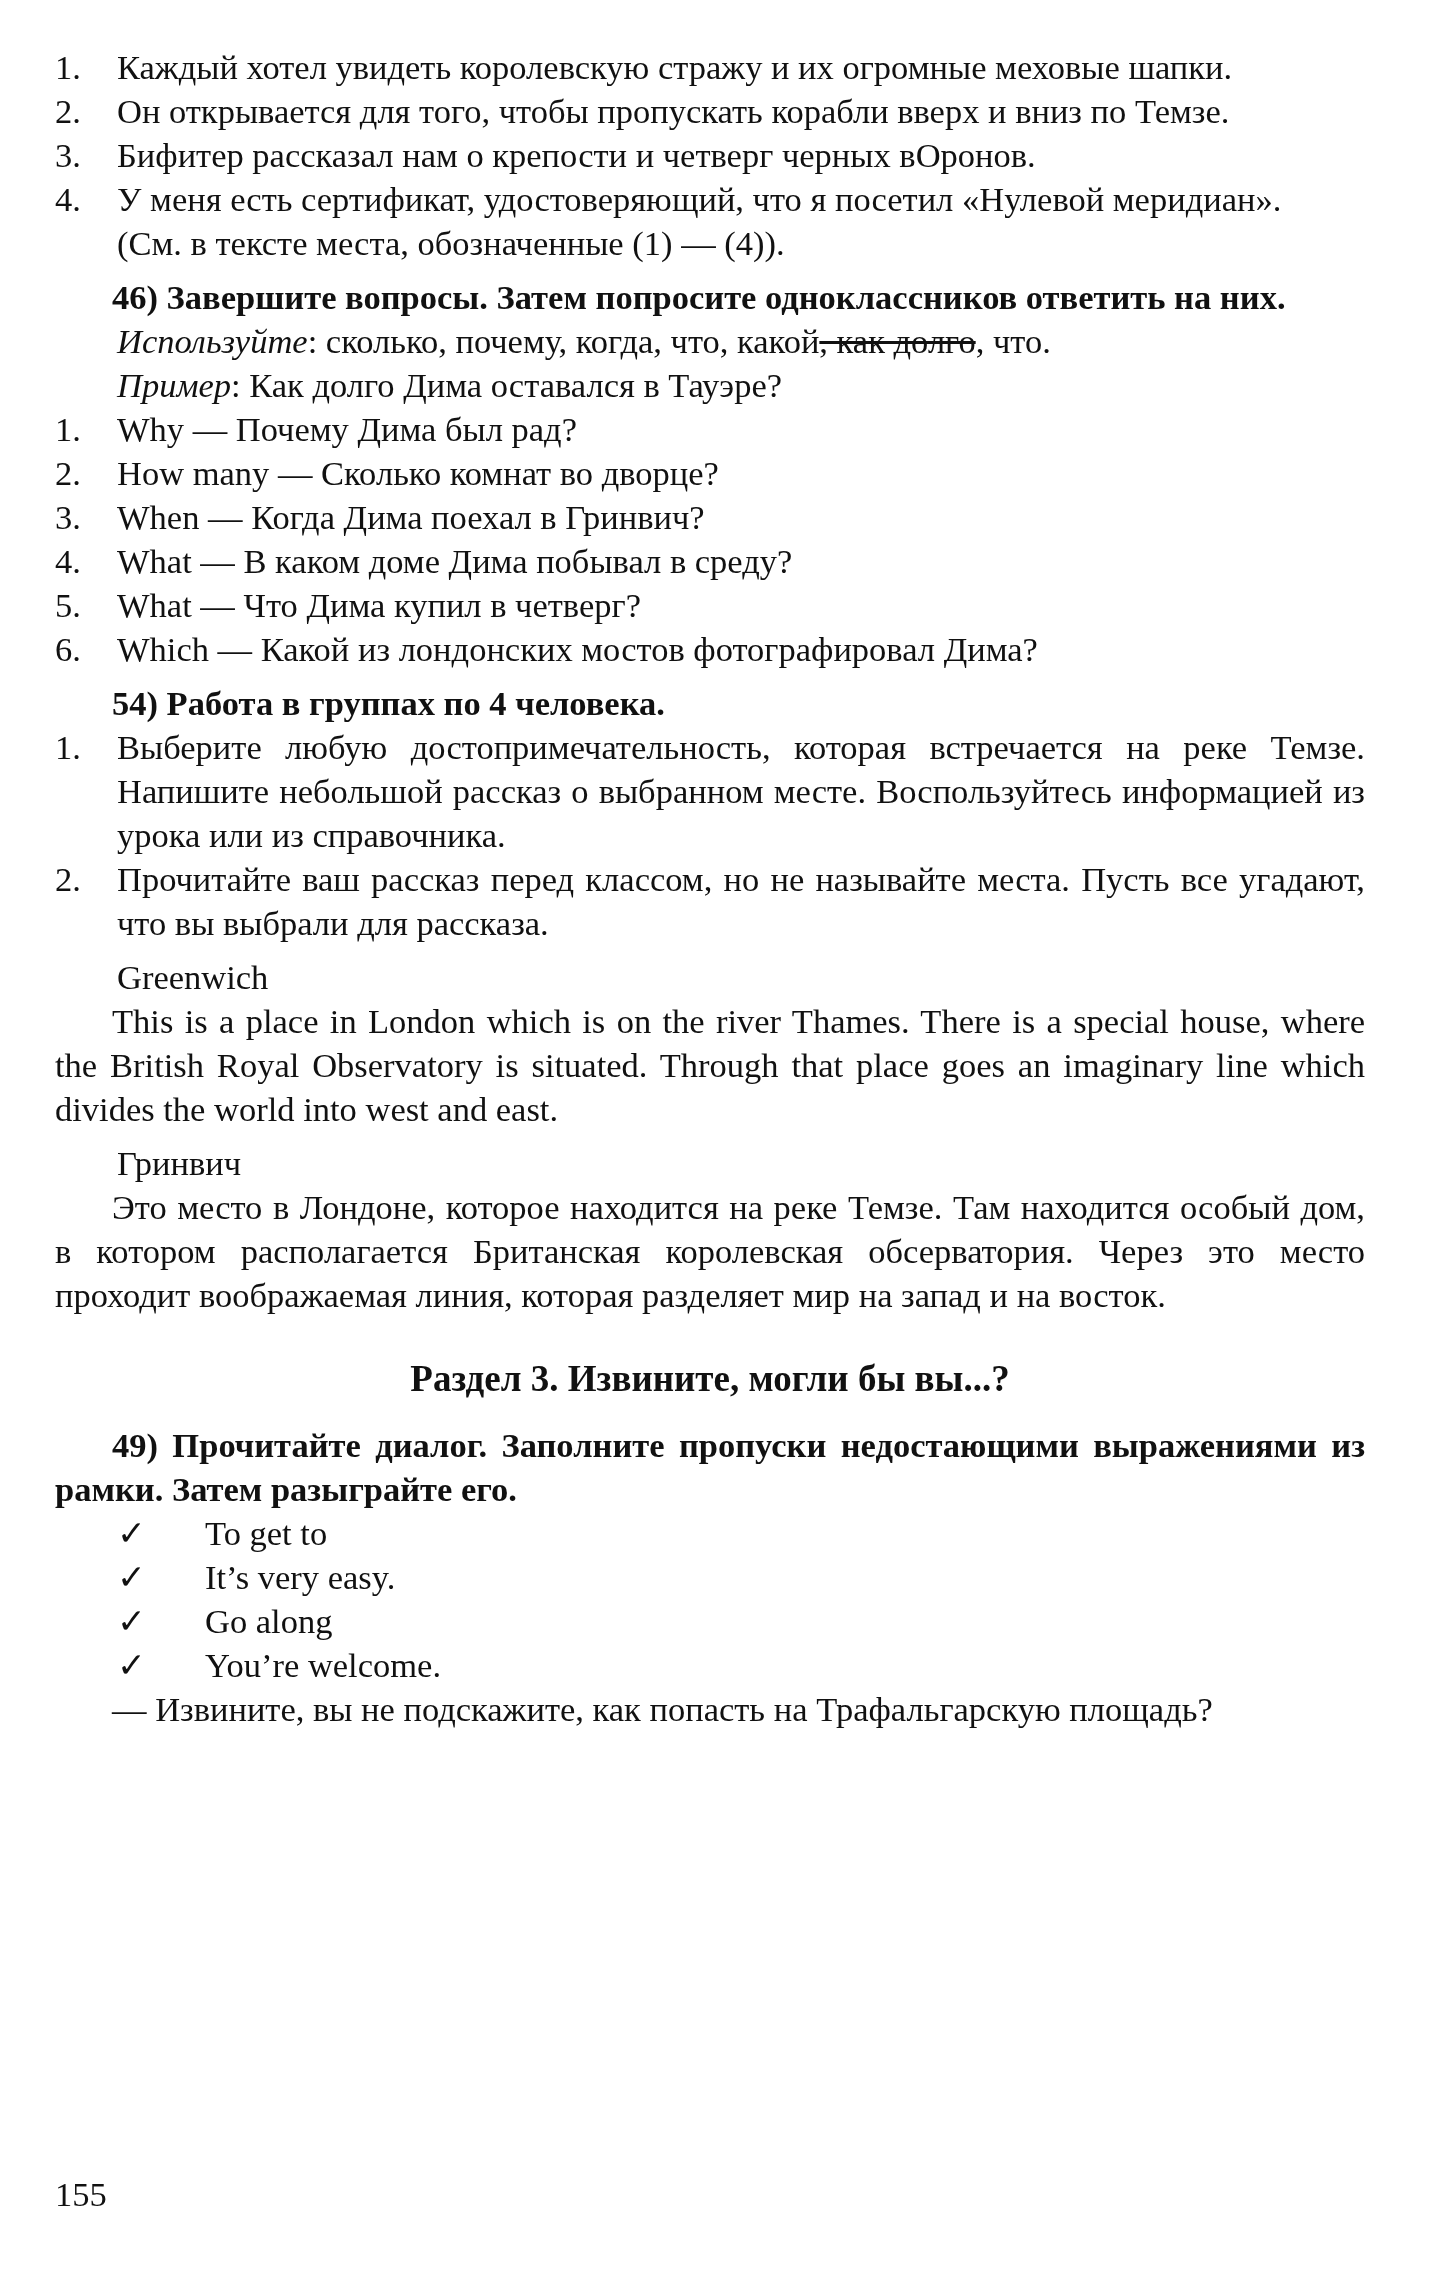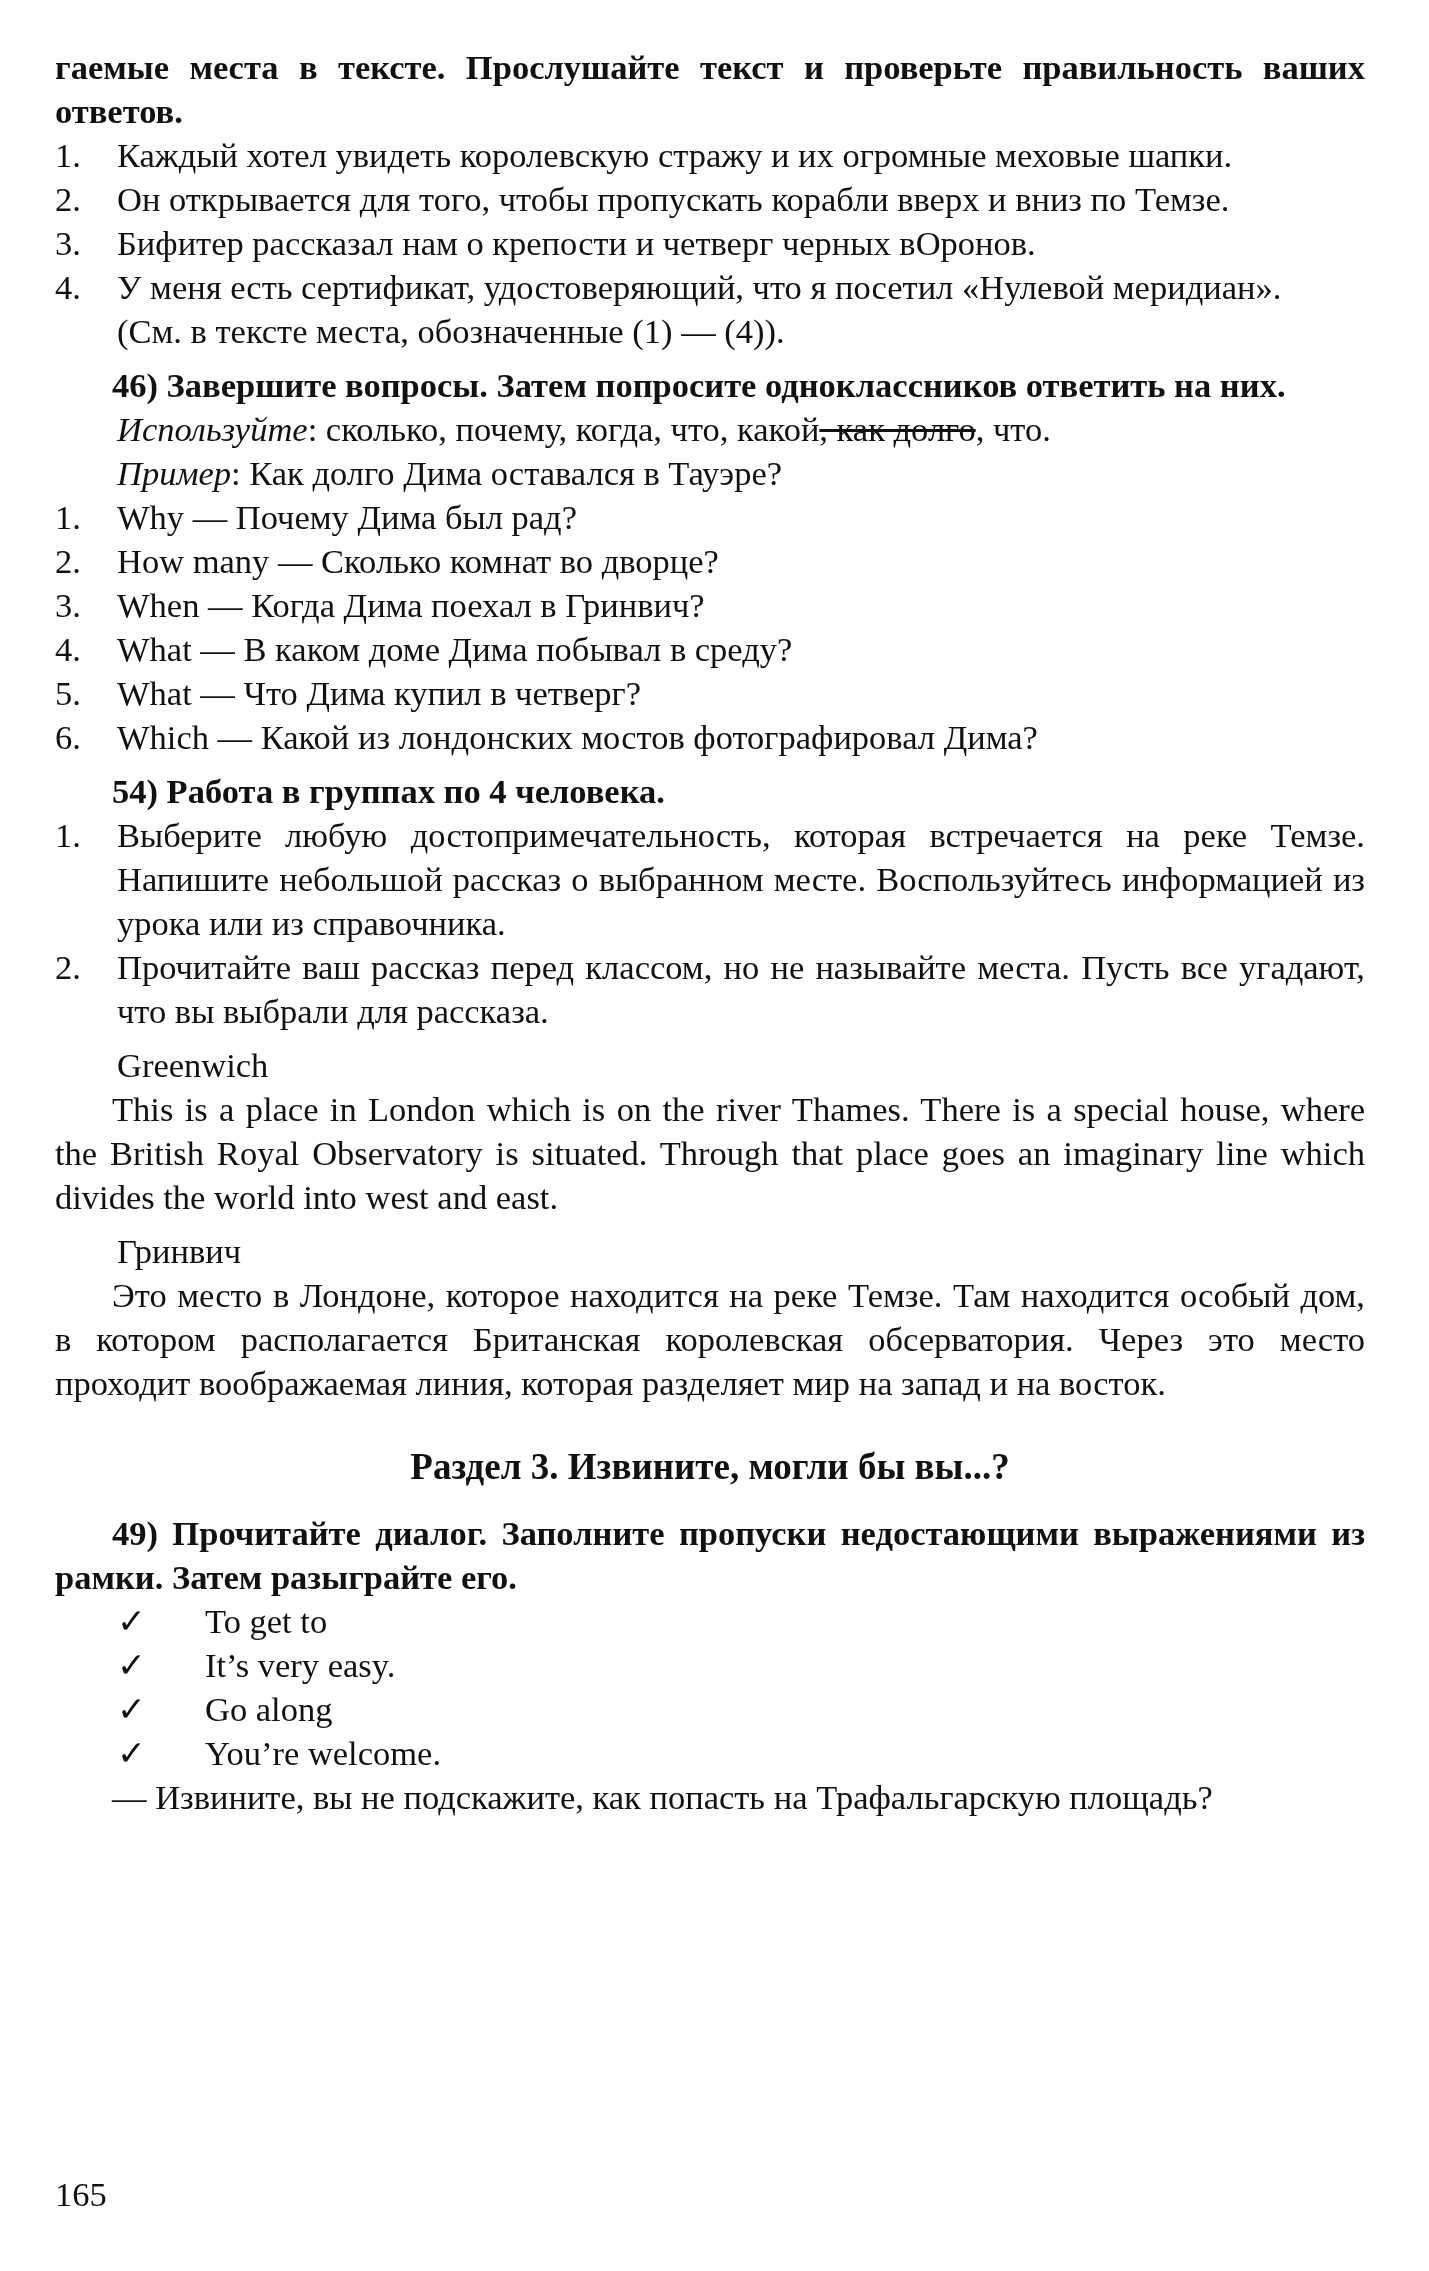--- a/index.html
+++ b/index.html
@@ -25,21 +25,20 @@
   .section-title { text-align: center; font-weight: bold; font-size: 37px; margin: 0; }
   .check { position: relative; padding-left: 150px; margin: 0; }
   .check .mark { position: absolute; left: 62px; top: 0; }
   .pagenum { position: absolute; left: 55px; top: 2172px; font-size: 34.5px; }
 </style>
 </head>
 <body>
 
 <div class="page">
 
-  <p class="p bold">гаемые места в тексте. Прослушайте текст и проверьте правильность ваших ответов.</p>
 
   <div>
     <p class="li"><span class="num">1.</span><span>Каждый хотел увидеть королевскую стражу и их огромные меховые шапки.</span></p>
     <p class="li"><span class="num">2.</span><span>Он открывается для того, чтобы пропускать корабли вверх и вниз по Темзе.</span></p>
     <p class="li"><span class="num">3.</span><span>Бифитер рассказал нам о крепости и четверг черных вОронов.</span></p>
     <p class="li"><span class="num">4.</span><span>У меня есть сертификат, удостоверяющий, что я посетил «Нулевой меридиан».</span></p>
     <p class="subp">(См. в тексте места, обозначенные (1) — (4)).</p>
   </div>
 
   <div class="gap-s"></div>
@@ -81,13 +80,13 @@
     <div>
       <p class="check"><span class="mark">✓</span><span>To get to</span></p>
       <p class="check"><span class="mark">✓</span><span>It’s very easy.</span></p>
       <p class="check"><span class="mark">✓</span><span>Go along</span></p>
       <p class="check"><span class="mark">✓</span><span>You’re welcome.</span></p>
     </div>
     <p class="p indent">— Извините, вы не подскажите, как попасть на Трафальгарскую площадь?</p>
   </section>
 </div>
 
-<div class="pagenum">165</div>
+<div class="pagenum">155</div>
 
 </body></html>

